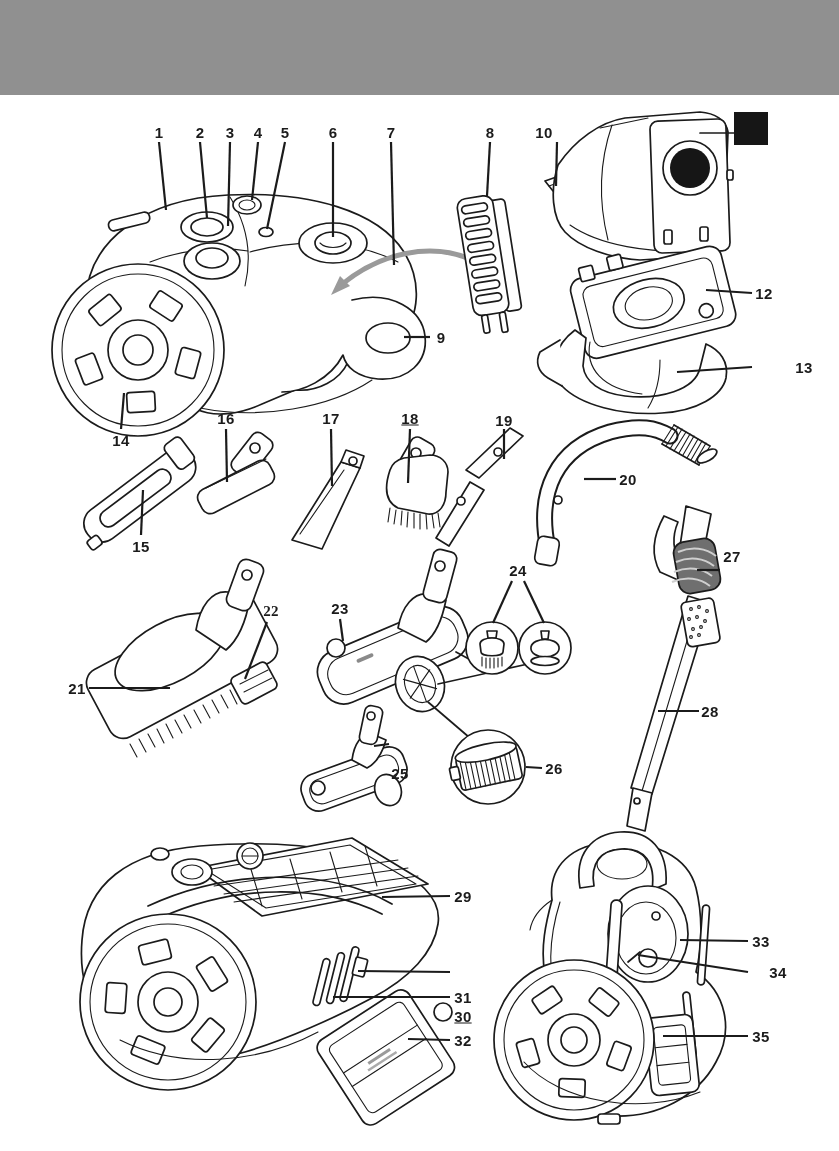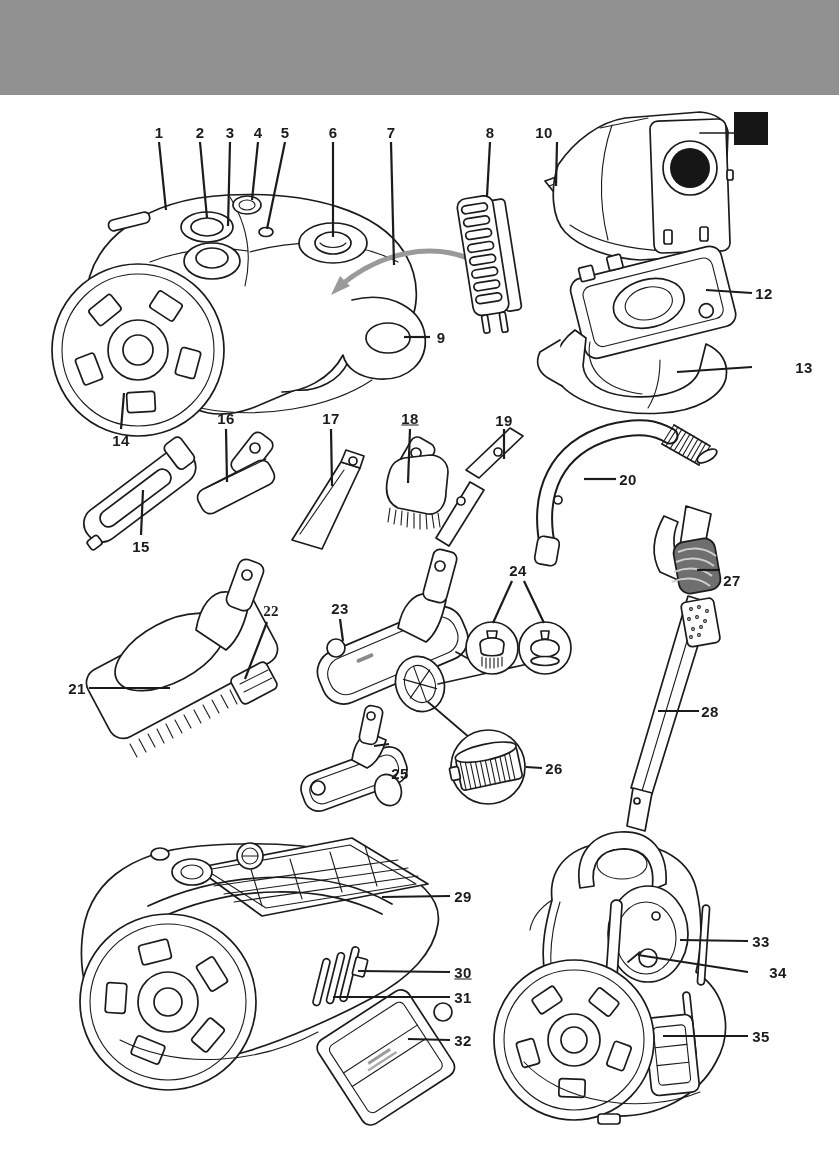--- a/index.html
+++ b/index.html
@@ -373,23 +373,23 @@
       <div class="callout" style="left: 331px; top: 418px; text-align: center;">17</div>
       <div class="callout" style="left: 410px; top: 418px; text-decoration: underline;">18</div>
       <div class="callout" style="left: 504px; top: 420px;">19</div>
       <div class="callout" style="left: 628px; top: 479px;">20</div>
       <div class="callout" style="left: 77px; top: 688px;">21</div>
       <div class="callout" style="left: 271px; top: 611px; font-family: Liberation Serif, serif;">22</div>
       <div class="callout" style="left: 340px; top: 608px;">23</div>
       <div class="callout" style="left: 518px; top: 570px; text-align: center;">24</div>
       <div class="callout" style="left: 400px; top: 773px;">25</div>
       <div class="callout" style="left: 554px; top: 768px;">26</div>
-      <div class="callout" style="left: 732px; top: 580px; text-align: right;">27</div>
+      <div class="callout" style="left: 732px; top: 556px; text-align: right;">27</div>
       <div class="callout" style="left: 710px; top: 711px;">28</div>
       <div class="callout" style="left: 463px; top: 896px;">29</div>
-      <div class="callout" style="left: 463px; top: 972px; text-decoration: underline;">30</div>
+      <div class="callout" style="left: 463px; top: 1016px; text-decoration: underline;">30</div>
       <div class="callout" style="left: 463px; top: 997px;">31</div>
       <div class="callout" style="left: 463px; top: 1040px;">32</div>
       <div class="callout" style="left: 761px; top: 941px;">33</div>
       <div class="callout" style="left: 778px; top: 972px;">34</div>
       <div class="callout" style="left: 761px; top: 1036px;">35</div>
     </div>
 </div>
 
 </body></html>

